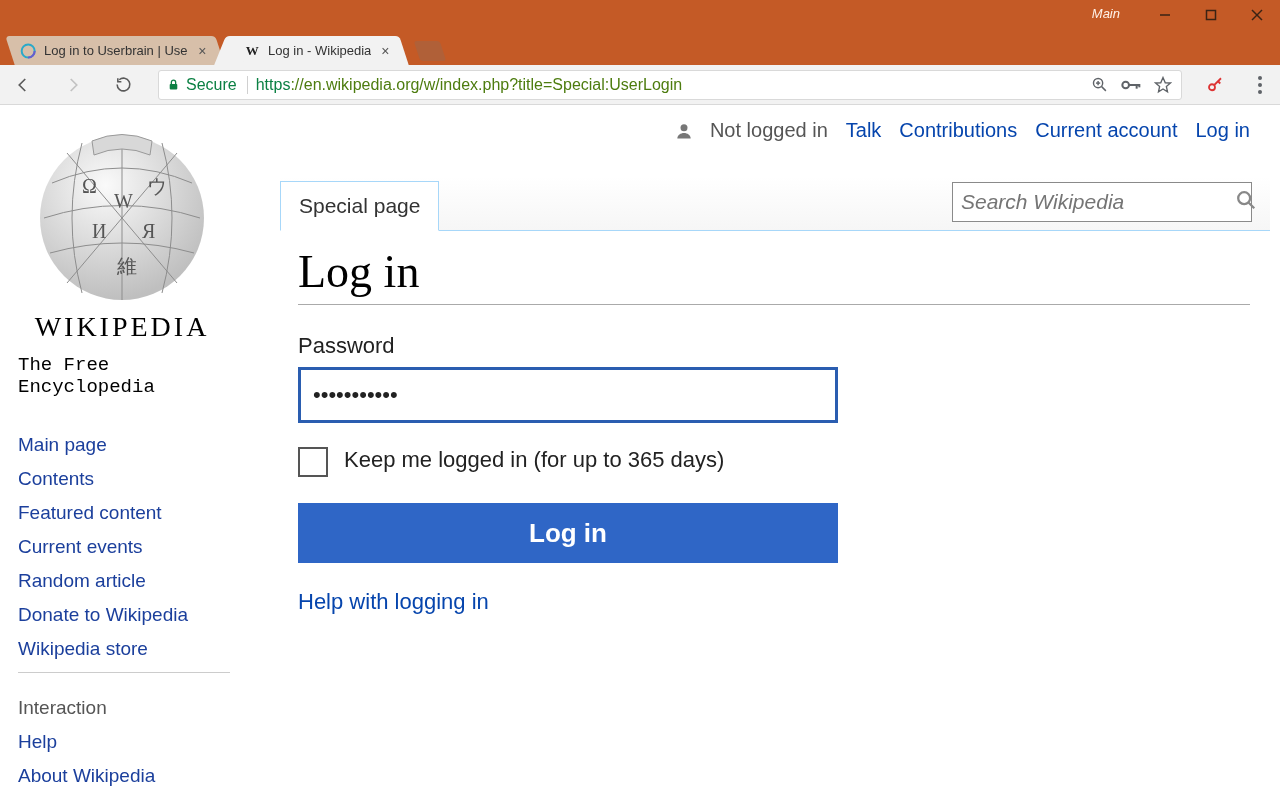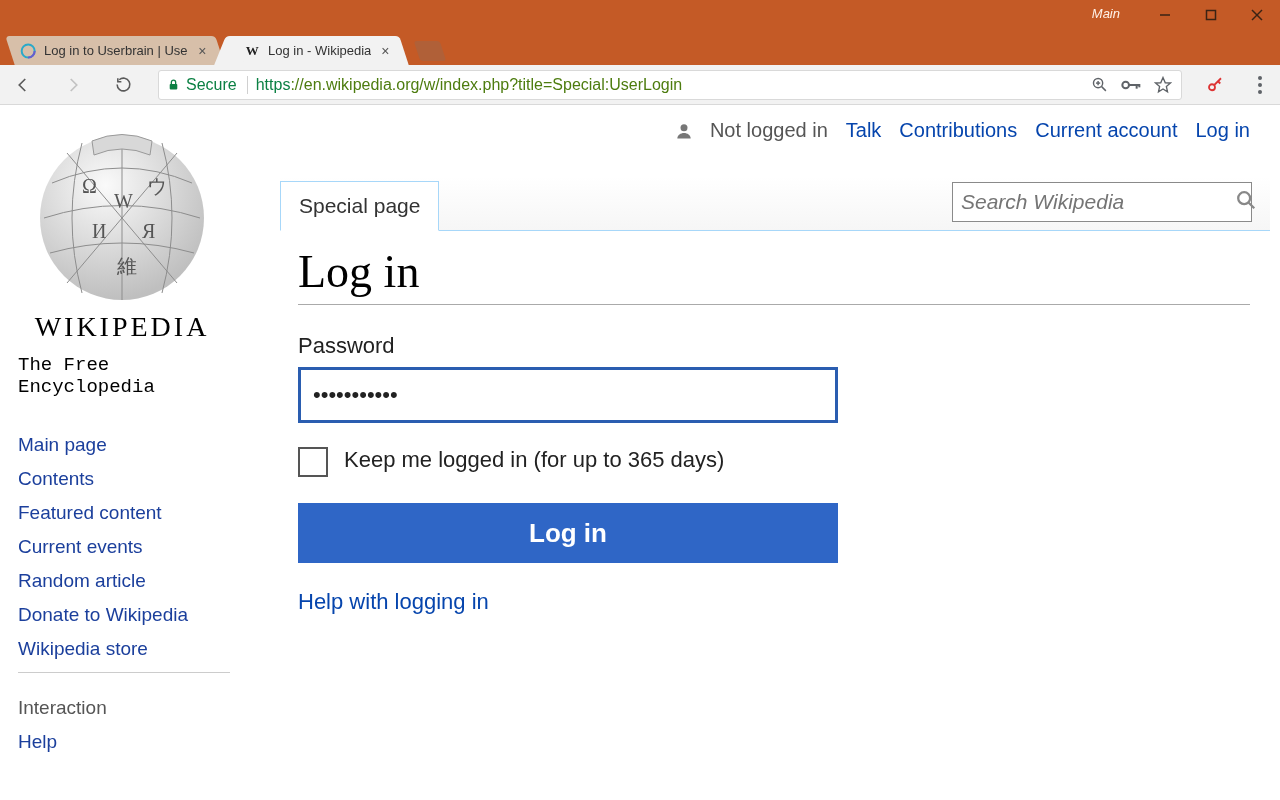--- a/index.html
+++ b/index.html
@@ -224,20 +224,21 @@
       <a>Featured content</a>
       <a>Current events</a>
       <a>Random article</a>
       <a>Donate to Wikipedia</a>
       <a>Wikipedia store</a>
     </div>
     <hr class="side-hr">
     <div class="side-heading">Interaction</div>
     <div class="side-links">
       <a>Help</a>
+      <a>About Wikipedia</a>
     </div>
   </div>
 
   <div class="content">
     <div class="topnav">
       <span class="muted">
         <svg width="20" height="20" viewBox="0 0 24 24" fill="#777">
             <circle cx="12" cy="8" r="4.2"></circle>
             <path d="M4 21c0-4 4-6.5 8-6.5s8 2.5 8 6.5Z"></path>
           </svg>

